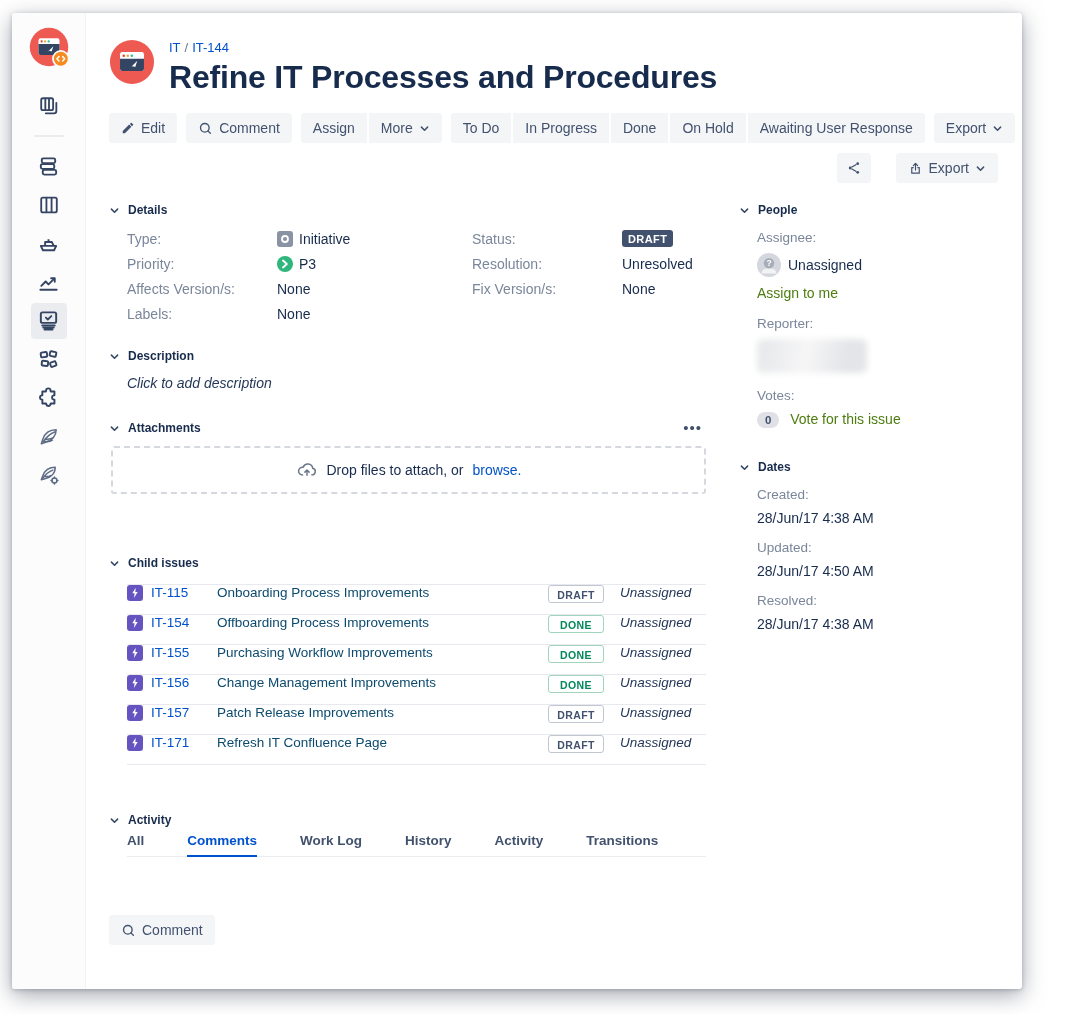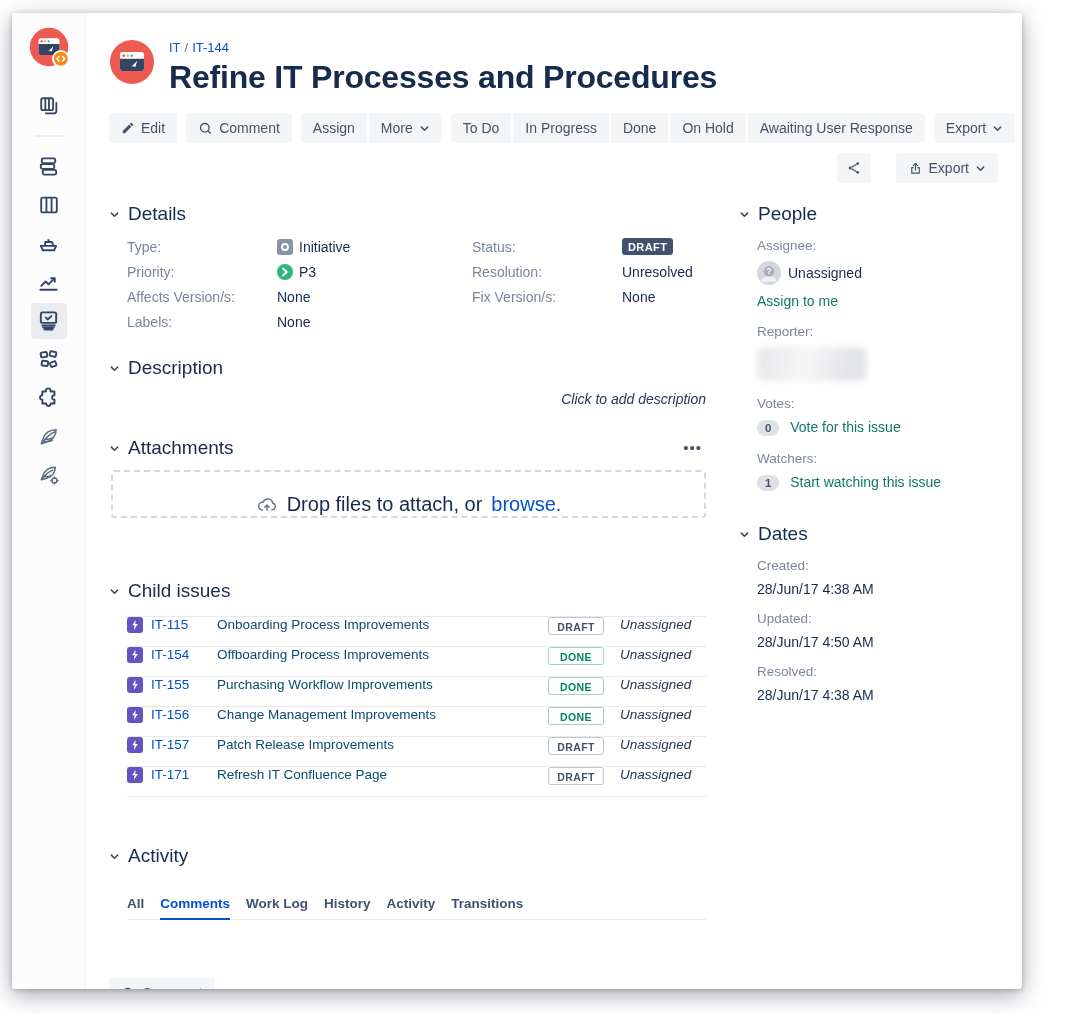--- a/index.html
+++ b/index.html
@@ -35,65 +35,65 @@
   .btn-group .btn:last-child{border-radius:0 3.5px 3.5px 0;align-items:center;}
   .toolbar-right{display:flex;justify-content:flex-end;margin-top:10px;gap:25px;}
   .icon-btn{width:34px;padding:0;justify-content:center;}
   
   .cols{display:flex;margin-top:20px;}
   .main-col{width:597px;flex:0 0 auto;}
   .side-col{flex:1;margin-left:33px;min-width:0;}
   
   .sec-head{display:flex;align-items:center;gap:8px;}
   .sec-chevron{cursor:pointer;display:flex;color:#344563;}
-  .sec-title{font-size:19px;font-weight:400;color:#172b4d;}
+  .sec-title{font-size:12px;font-weight:700;color:#172b4d;}
   .sec-head .spacer{flex:1;}
   .ellipsis-btn{color:#42526e;font-size:15px;letter-spacing:1px;cursor:pointer;line-height:10px;padding:2px 4px;}
   
   .detail-grid{display:grid;grid-template-columns:150px 195px 150px 1fr;row-gap:9px;margin:13px 0 0 18px;
     font-size:14px;align-items:center;}
   .dlabel{color:#7a869a;}
   .dvalue{color:#172b4d;display:flex;align-items:center;gap:6px;}
   .type-ic,.prio-ic{width:16px;height:16px;flex:0 0 auto;}
   .lozenge-solid{background:#42526e;color:#fff;font-size:11px;font-weight:700;letter-spacing:.4px;
     padding:3px 6px 2px;border-radius:3px;display:inline-block;}
   
   .sec-description{margin-top:27px;}
-  .desc-placeholder{font-style:italic;font-size:14px;color:#253858;margin:12px 0 0 18px;cursor:pointer;text-align:right;}
+  .desc-placeholder{font-style:italic;font-size:14px;color:#253858;margin:12px 0 0 18px;cursor:pointer;}
   
   .sec-attachments{margin-top:30px;}
   .dropzone{margin:11px 0 0 2px;border:2px dashed #d5d8de;border-radius:3px;height:44px;display:flex;
-    align-items:flex-end;justify-content:center;gap:9px;font-size:20px;color:#172b4d;cursor:pointer;}
+    align-items:center;justify-content:center;gap:9px;font-size:14px;color:#172b4d;cursor:pointer;}
   .dropzone a{color:#0052cc;text-decoration:none;cursor:pointer;}
   
   .sec-children{margin-top:62px;}
   .issue-table{margin:14px 0 0 18px;border-top:1px solid #e7e9ee;}
   .issue-row{display:flex;align-items:flex-start;height:29px;border-bottom:1px solid #e7e9ee;font-size:13.5px;cursor:pointer;}
   .issue-row .epic-ic{width:16px;height:16px;margin-right:8px;flex:0 0 auto;}
   .issue-key{color:#0052cc;text-decoration:none;width:52px;flex:0 0 auto;cursor:pointer;}
   .issue-summary{color:#0c4a6e;flex:1;margin-left:14px;overflow:hidden;white-space:nowrap;}
   .issue-badge{flex:0 0 auto;min-width:44px;text-align:center;font-size:10.5px;font-weight:700;letter-spacing:.4px;
     border:1px solid #c1c7d0;border-radius:3px;background:#fff;color:#42526e;padding:2.5px 5px 1.5px;margin-right:16px;}
   .issue-badge[data-status="done"]{color:#00875a;border-color:#a0d5bc;}
   .issue-assignee{flex:0 0 auto;width:86px;font-style:italic;color:#253858;}
   
   .sec-activity{margin-top:48px;}
-  .tabs{display:flex;gap:16px;margin:29px 0 0 18px;border-bottom:1px solid #ebecf0;font-size:13.5px;}
+  .tabs{display:flex;gap:43px;margin:6px 0 0 18px;border-bottom:1px solid #ebecf0;font-size:13.5px;}
   .tab{color:#42526e;padding-bottom:7px;cursor:pointer;font-weight:700;}
   .tab.active{color:#0052cc;border-bottom:2px solid #0052cc;margin-bottom:-1px;}
   .empty-msg{font-size:13.5px;color:#172b4d;margin:16px 0 0 18px;}
   .bottom-comment{margin:58px 0 0 0;}
   
   .side-sec{margin-bottom:26px;}
   .side-body{margin:13px 0 0 18px;font-size:13.5px;}
   .slabel{color:#7a869a;margin-bottom:8px;}
   .svalue{color:#172b4d;font-size:14px;}
   .person-row{display:flex;align-items:center;gap:7px;margin-bottom:8px;}
   .q-avatar{width:24px;height:24px;flex:0 0 auto;}
-  .side-link{color:#0f766e;text-decoration:none;font-size:14px;cursor:pointer;display:inline-block;}
+  .side-link{color:#4d7c0f;text-decoration:none;font-size:14px;cursor:pointer;display:inline-block;}
   .field-block{margin-bottom:15px;}
   .count-pill{background:#dfe1e6;color:#42526e;font-size:11.5px;font-weight:700;border-radius:9px;
     padding:2px 8px;margin-right:7px;display:inline-block;}
   .blur-blob{width:110px;height:34px;border-radius:6px;margin:2px 0 10px;
     background:linear-gradient(100deg,#e9eaec 10%,#f6f6f7 45%,#e4e5e8 80%);filter:blur(3px);}
   .date-block{margin-bottom:14px;}
   .date-block .svalue{margin-top:7px;}
   .sec-dates{margin-top:32px;}
   .sec-agile{margin-top:28px;}
 </style>
@@ -519,27 +519,20 @@
             </div>
 
             <div class="field-block">
               <div class="slabel">Votes:</div>
               <div>
                 <span class="count-pill">0</span>
                 <a class="side-link">Vote for this issue</a>
               </div>
             </div>
 
-            <div class="field-block">
-              <div class="slabel">Watchers:</div>
-              <div>
-                <span class="count-pill">1</span>
-                <a class="side-link">Start watching this issue</a>
-              </div>
-            </div>
           </div>
         </div>
 
         <div class="side-sec sec-dates">
           <div class="sec-head">
             <span class="sec-chevron">
               <svg width="11" height="11" viewBox="0 0 16 16" fill="none" stroke="#344563" stroke-width="2.2">
                 <path d="M3.5 6l4.5 4.5L12.5 6" stroke-linecap="round" stroke-linejoin="round"></path>
               </svg>
             </span>

